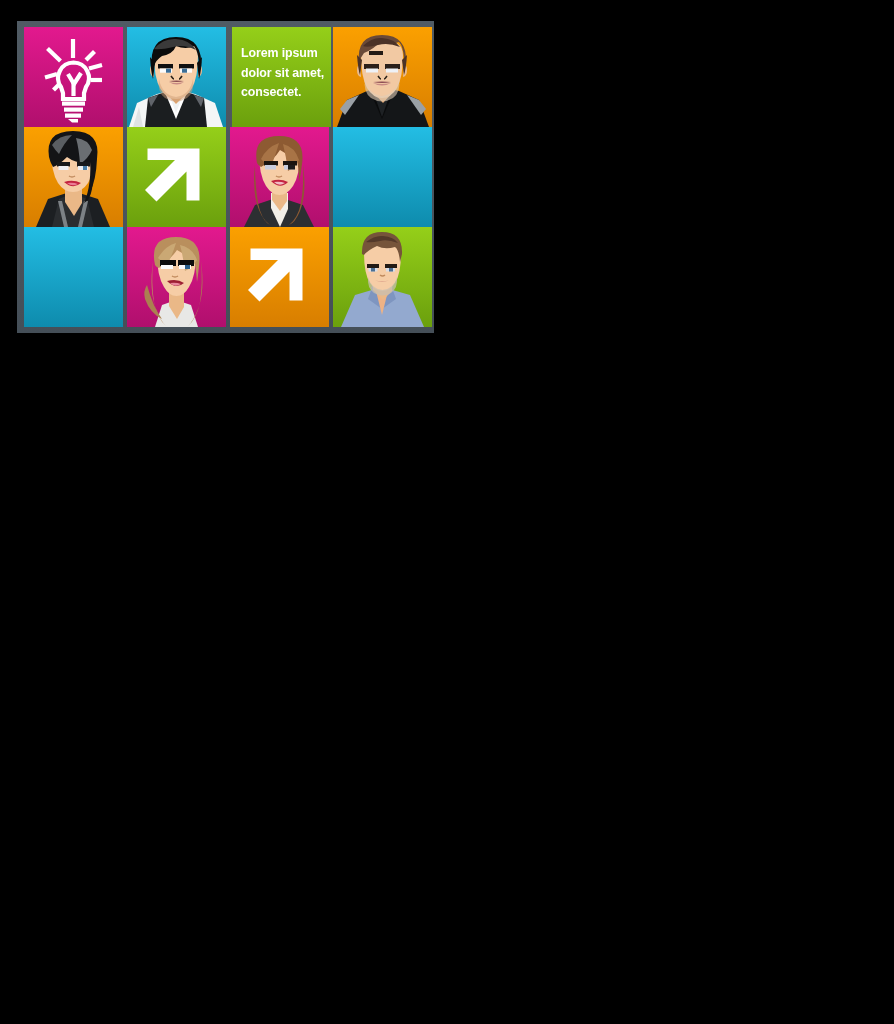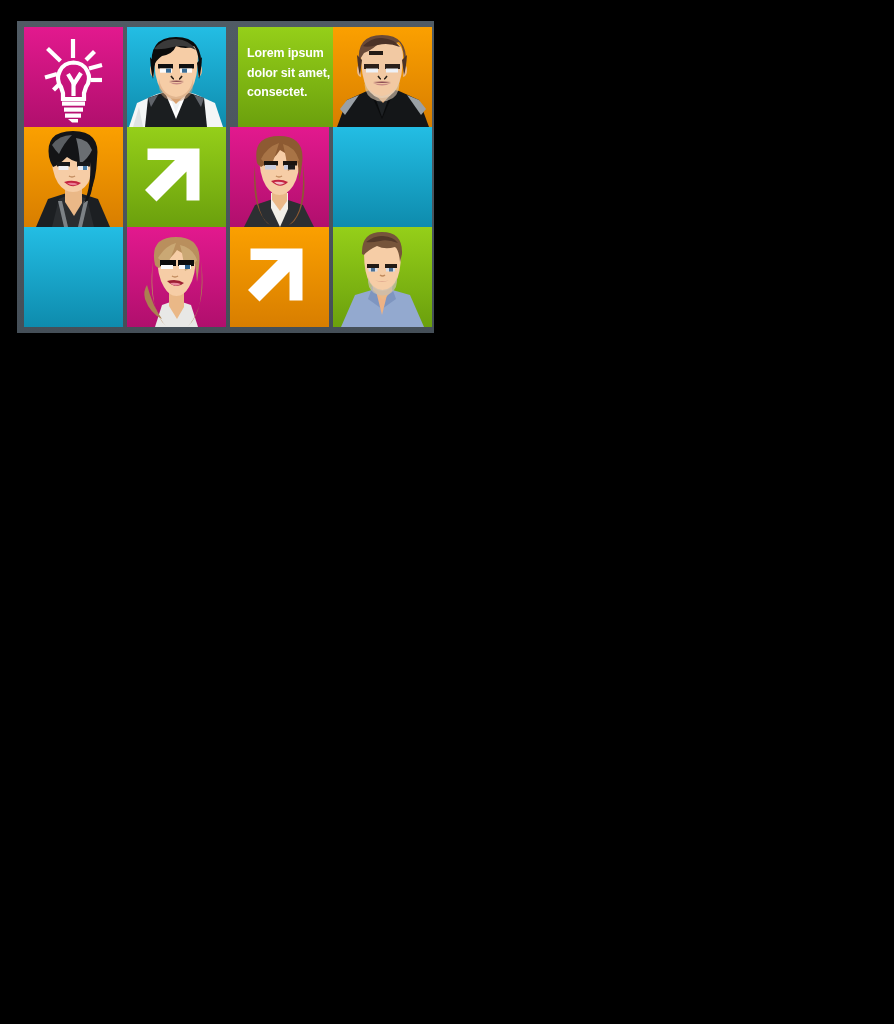--- a/index.html
+++ b/index.html
@@ -92,21 +92,21 @@
         <rect x="55" y="41.5" width="5" height="4.2" fill="#3c6e96"></rect>
 
         <path d="M44 49 q2 3 3 3 M55 49 q-2 3 -3 3" stroke="#2a2118" stroke-width="1.6" fill="none"></path>
         <path d="M42 55 q7 2 15 0 q-7 5 -15 0z" fill="#c98a84"></path>
         <path d="M42 54 q7 -1 15 0 q-7 2 -15 0z" fill="#8b4a52"></path>
 
         <path d="M32 52 q3 16 17 18 q14 -2 17 -18 q2 13 -6 19 q-11 7 -22 0 q-8 -6 -6 -19z" fill="#cda07a" opacity=".5"></path>
       </svg>
     </div>
 
-    <div class="tile t-green" style="left:221px;top:6px;">
+    <div class="tile t-green" style="left:215px;top:6px;">
       <div class="tile-text">Lorem ipsum dolor sit amet, consectet.</div>
     </div>
 
     <div class="tile t-orange" style="left:316px;top:6px;">
       <svg width="99" height="100" viewBox="0 0 99 100">
         <path d="M4 100 L14 73 L34 64 L49 60 L66 64 L86 73 L96 100 Z" fill="#141618"></path>
         <path d="M14 73 L26 68 L12 88 L7 82 Z" fill="#9aa0a5"></path>
         <path d="M86 73 L74 68 L88 88 L93 82 Z" fill="#9aa0a5"></path>
         <path d="M36 62 L49 92 L62 62 L49 58 Z" fill="#0b0c0d"></path>
         <path d="M40 64 L49 90 L58 64 L49 60 Z" fill="#1e2124"></path>

